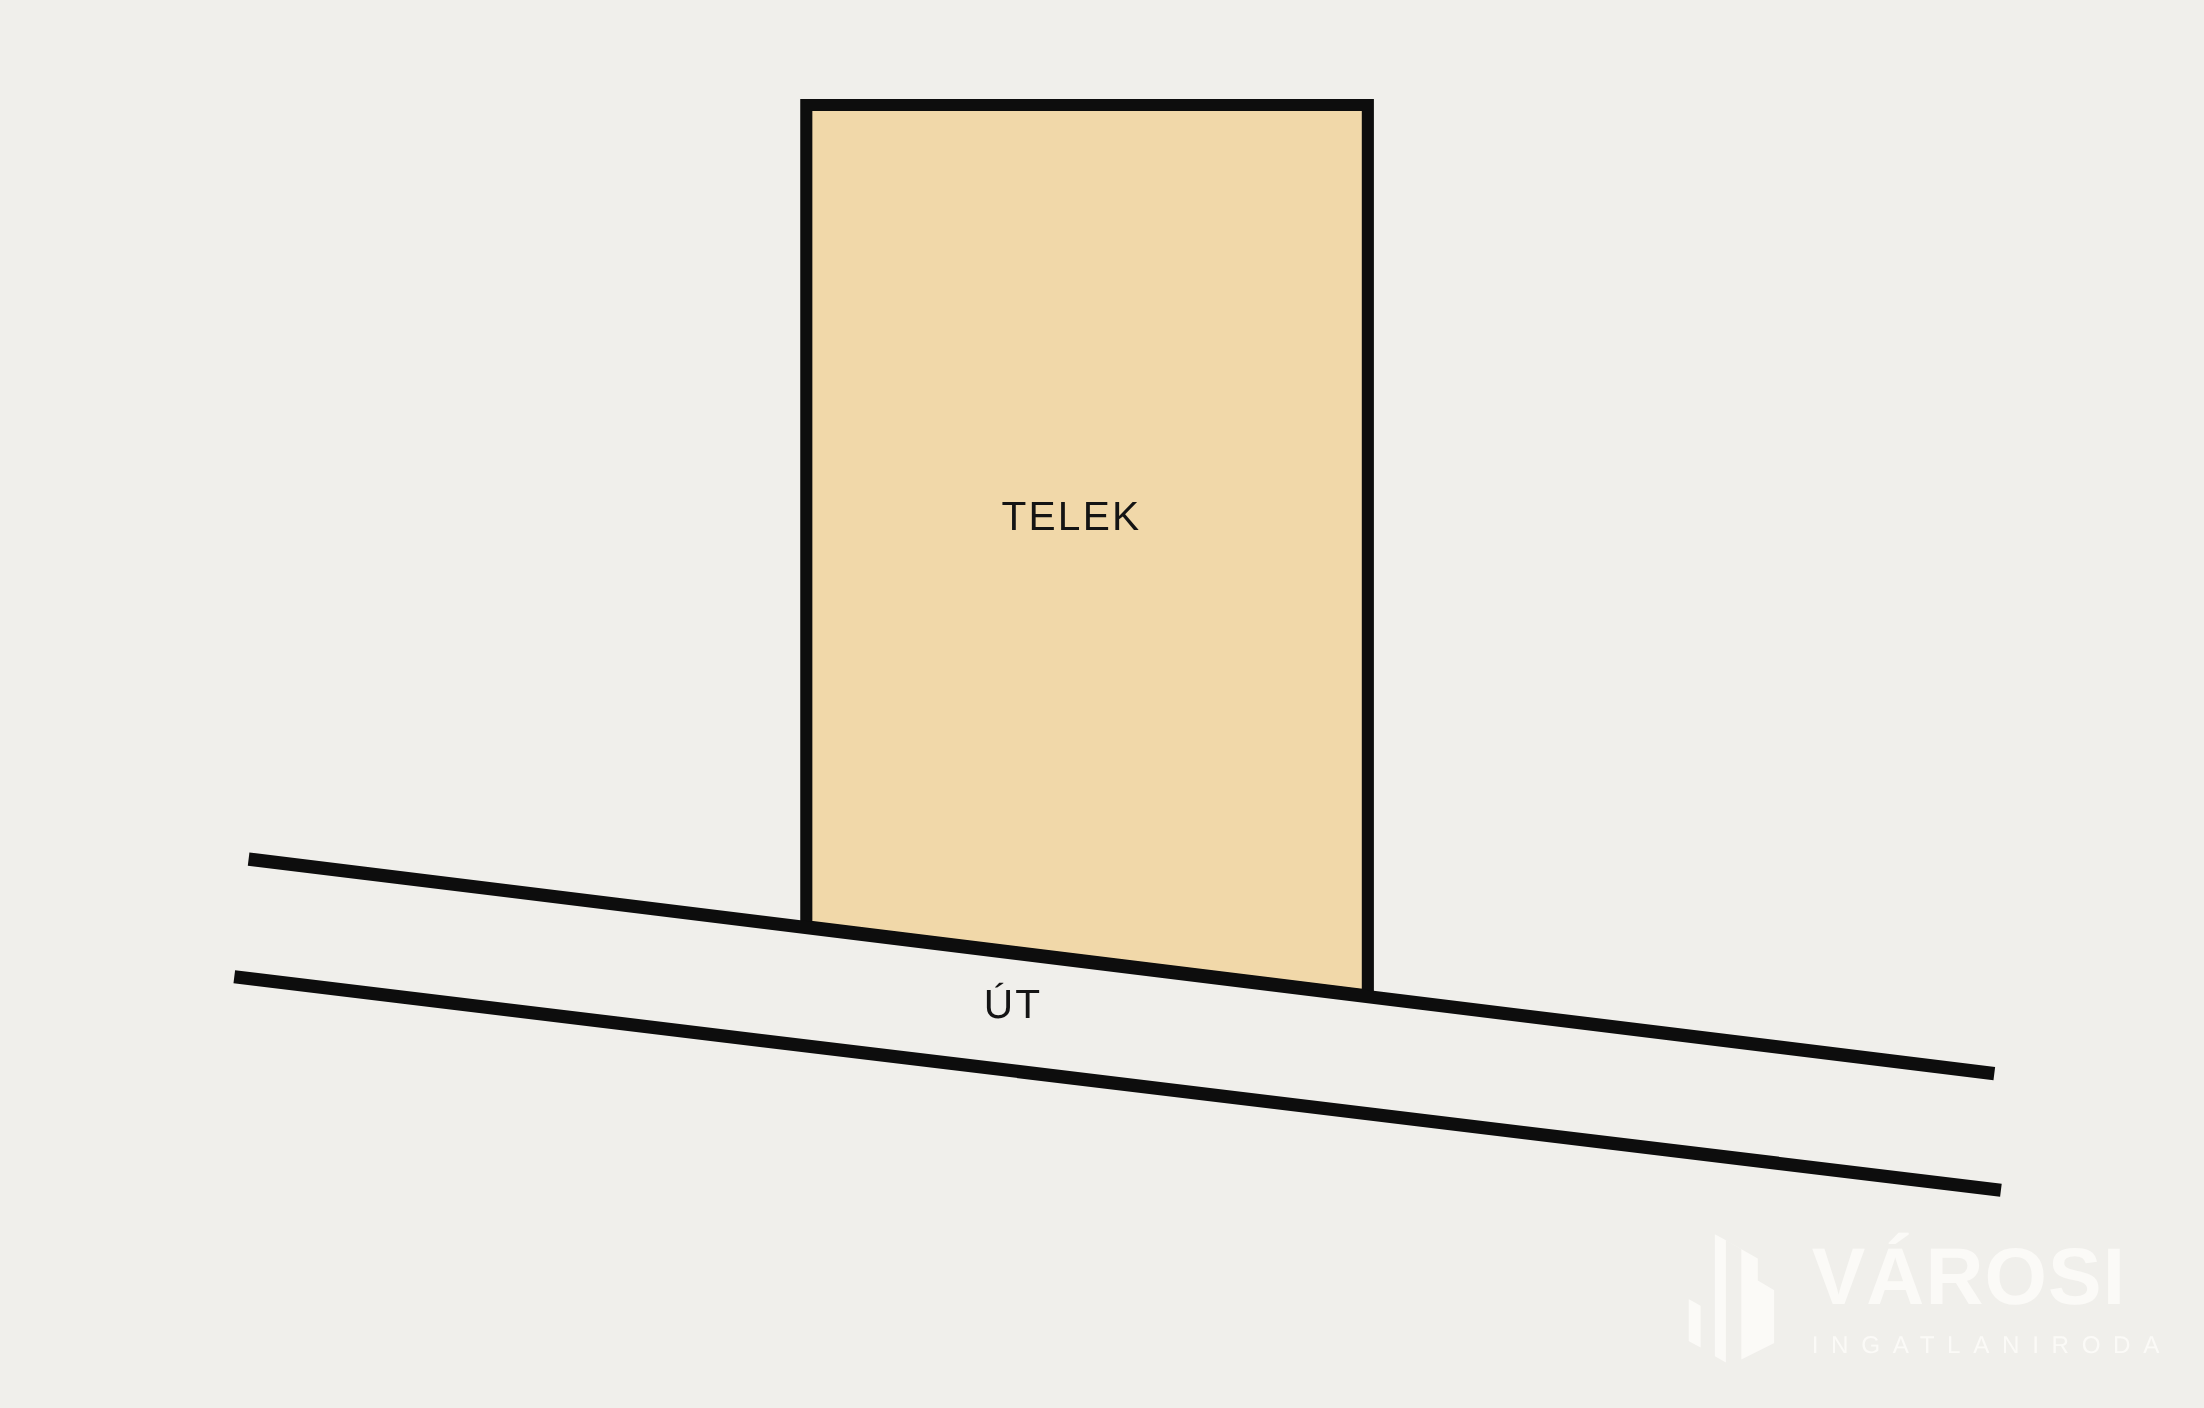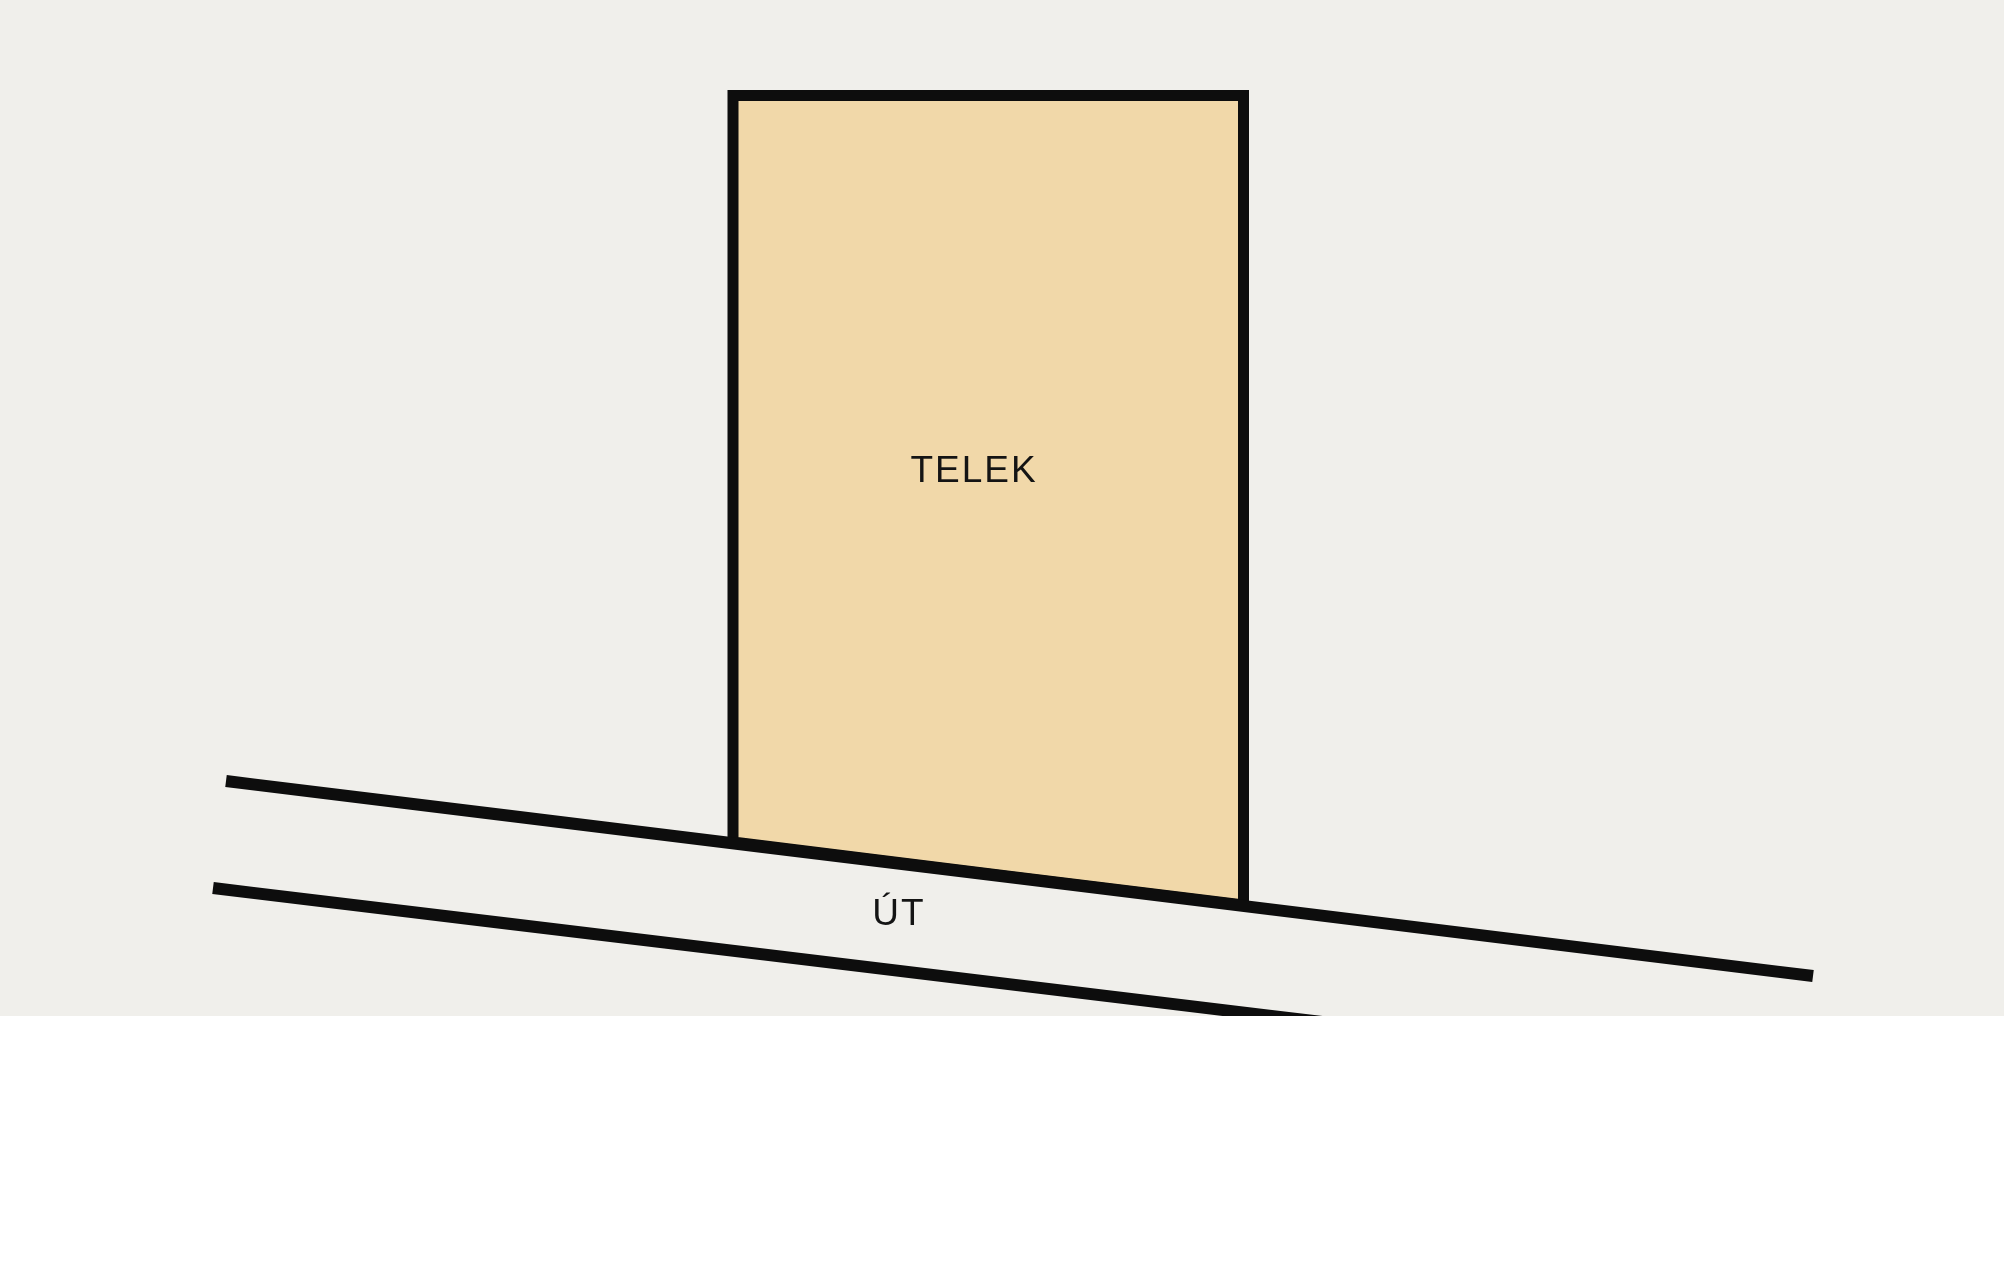--- a/index.html
+++ b/index.html
@@ -5,21 +5,21 @@
   html, body {
     margin: 0;
     padding: 0;
   }
   body {
     font-family: "Liberation Sans", sans-serif;
   }
   .stage {
     position: relative;
     width: 2004px;
-    height: 1016px;
+    height: 1280px;
     overflow: hidden;
   }
   .stage svg.diagram {
     position: absolute;
     left: 0;
     top: 0;
   }
   .label {
     position: absolute;
     transform: translate(-50%, -50%);
@@ -27,21 +27,21 @@
     font-weight: 500;
     letter-spacing: 2px;
     color: #141414;
     white-space: nowrap;
   }
   .label-telek {
     left: 974px;
     top: 470px;
   }
   .label-ut {
-    left: 899px;
+    left: 921px;
     top: 913px;
   }
   .logo {
     position: absolute;
     left: 1535px;
     top: 1120px;
     display: flex;
     align-items: flex-start;
   }
   .logo-icon {

